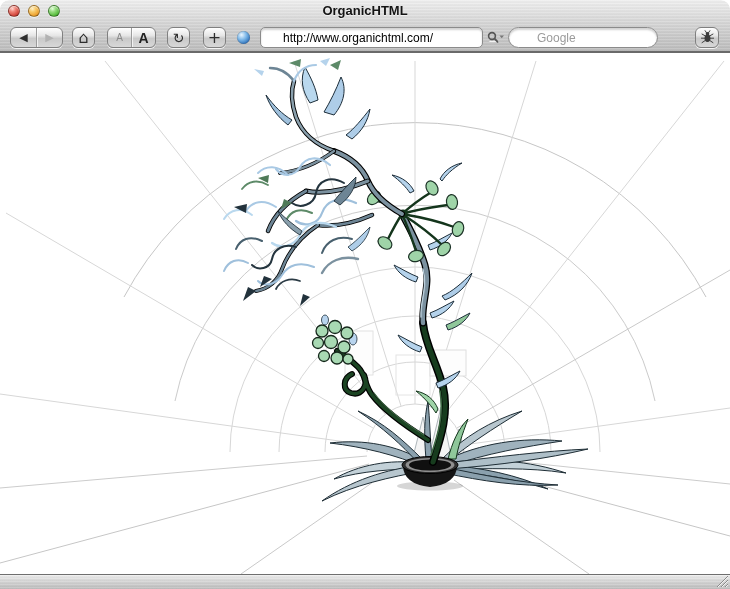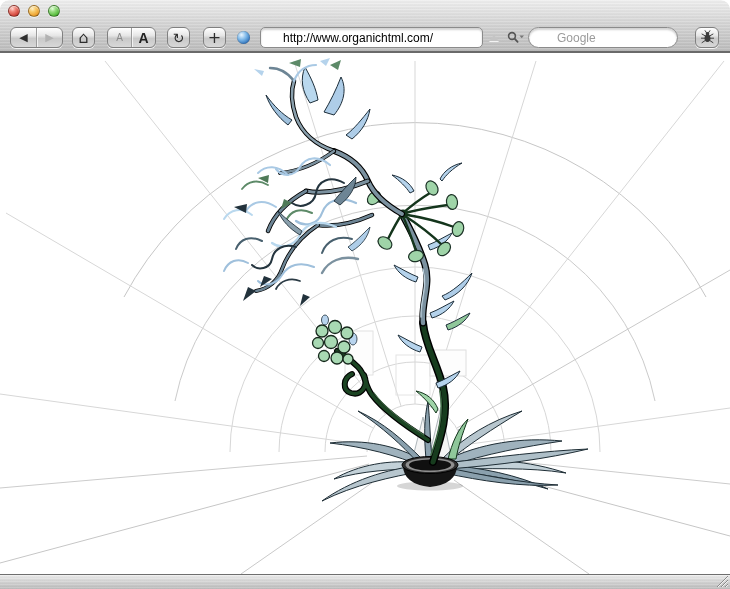--- a/index.html
+++ b/index.html
@@ -50,21 +50,21 @@
   .glyph-add     { font-size:16px; color:#2e2e2e; line-height:1; }
   
   .field-wrap { position:absolute; top:27px; height:21px;padding-left:28px; }
   .field-wrap input {
     width:100%; height:100%; border:1px solid #8b8b8b; background:#fff;
     font-family:"Liberation Sans",sans-serif; font-size:12px; color:#000;
     box-shadow:inset 0 2px 2px rgba(0,0,0,.18); outline:none;
   }
   .addr-wrap { left:232px; width:251px; }
   .addr-wrap input { border-radius:5px; padding:0 4px 0 22px; }
-  .search-wrap { left:500px; width:178px; }
+  .search-wrap { left:480px; width:178px; }
   .search-wrap input { border-radius:11px; padding:0 8px 0 28px; }
   .search-wrap input::placeholder { color:#9b9b9b; opacity:1; }
   .globe-icon { position:absolute; left:5px; top:3.5px; width:13px; height:13px; border-radius:50%;
     background:radial-gradient(circle at 35% 30%, #eaf6ff 0%, #7ab6e8 40%, #2a6cb5 78%, #184f8d 100%);
     box-shadow:inset 0 0 1px rgba(0,0,0,.5); }
   .mag-icon { position:absolute; left:7px; top:4px; }
   .handle-nub { position:absolute; left:489px; top:35px; width:0; height:0;
     border-left:5px solid transparent; border-right:5px solid transparent;
     border-bottom:6px solid #c4c4c4; filter:drop-shadow(0 1px 0 rgba(255,255,255,.8)); }
   
@@ -88,20 +88,21 @@
 </style>
 </head>
 <body>
 
 <div class="window">
 
   <div class="header metal">
     <span class="tl close"></span>
     <span class="tl min"></span>
     <span class="tl zoom"></span>
+    <div class="titlebar-title">OrganicHTML</div>
 
     <div class="tb-btn" style="left:10px;width:53px;">
       <span class="seg">
           <span class="glyph-back">◀</span>
         </span>
       <span class="seg">
           <span class="glyph-forward">▶</span>
         </span>
     </div>
 

